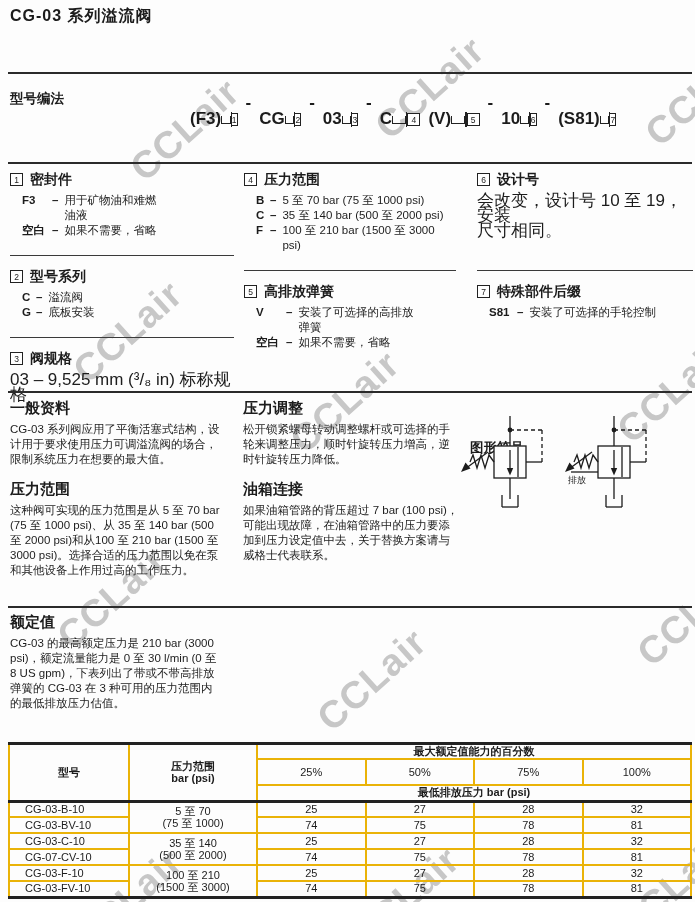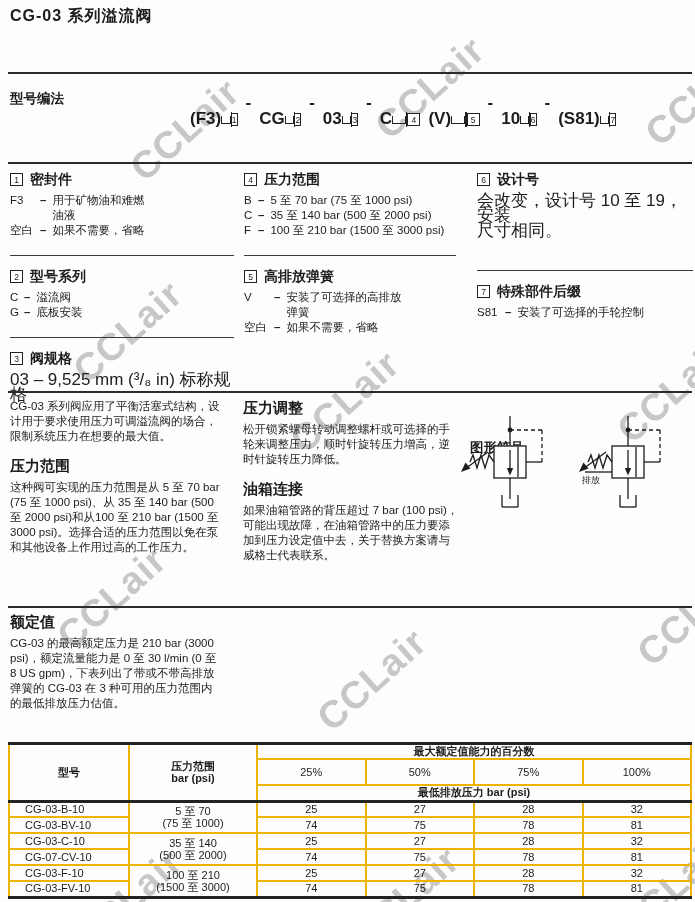--- a/index.html
+++ b/index.html
@@ -27,34 +27,34 @@
   .connector{width:1.4px;height:15px;background:#222;}
   .numbox{
     width:13px;height:13px;border:1px solid #222;font-size:8.5px;line-height:13px;
     text-align:center;display:inline-block;background:#fff;box-sizing:border-box;
   }
   
   .col{position:absolute;z-index:1;}
   .sec-head{display:flex;align-items:center;gap:7px;margin-bottom:7px;line-height:14px;}
   .sec-title{font-size:14px;font-weight:bold;}
   .def{display:flex;font-size:11.5px;line-height:15px;}
-  .def .term{flex:0 0 30px;font-weight:normal;white-space:nowrap;}
+  .def .term{flex:0 0 30px;font-weight:bold;white-space:nowrap;margin-left:12px;}
   .def .term.n14{flex-basis:14px;}
   .def .term.n28{flex-basis:28px;}
   .def .dash{margin-right:6px;font-weight:bold;}
   .def .desc{white-space:pre-line;}
   .sec-body{font-size:17px;line-height:15px;white-space:pre-line;}
   .sec-div{border-top:1px solid #3a3a3a;margin:17px 0 13px 0;}
   .sec-div.dv3{margin-top:32px;}
   
   .h2{font-size:15px;font-weight:bold;line-height:18px;margin-bottom:5px;}
   .h3{font-size:13.5px;font-weight:bold;line-height:16px;margin-top:44px;}
   .para{font-size:11.5px;line-height:15px;white-space:pre-line;}
   .mt{margin-top:13px;}
-  .sym-row{position:absolute;left:458px;top:410px;display:flex;gap:18px;z-index:1;}
+  .sym-row{position:absolute;left:458px;top:410px;display:flex;gap:4px;z-index:1;}
   .sym-head{position:absolute;left:470px;top:396px;z-index:1;}
   
   .tbl-wrap{position:absolute;left:8px;top:742px;z-index:1;}
   table{border-collapse:collapse;table-layout:fixed;width:682px;background:transparent;}
   th,td{border:2px solid #eab308;padding:0 2px;text-align:center;font-size:11px;line-height:13px;box-sizing:border-box;}
   table{border:2px solid #222;border-top-width:3px;border-bottom-width:3px;}
   thead th{font-weight:bold;}
   thead tr.pct-row th{font-weight:normal;height:26px;}
   thead tr.span-row th{height:13px;}
   thead tr.sub-row th{height:16px;border-bottom:3px solid #222;}
@@ -245,20 +245,21 @@
         <span class="term n28">S81</span>
         <span class="dash">–</span>
         <span class="desc">安装了可选择的手轮控制</span>
       </div>
     </div>
   </div>
 
   <div class="rule" style="top:391px"></div>
 
   <div class="col" style="left:10px;top:399px;width:228px">
+    <div class="h2">一般资料</div>
     <div class="para">CG-03 系列阀应用了平衡活塞式结构，设
 计用于要求使用压力可调溢流阀的场合，
 限制系统压力在想要的最大值。</div>
     <div class="h2 mt">压力范围</div>
     <div class="para">这种阀可实现的压力范围是从 5 至 70 bar
 (75 至 1000 psi)、从 35 至 140 bar (500
 至 2000 psi)和从100 至 210 bar (1500 至
 3000 psi)。选择合适的压力范围以免在泵
 和其他设备上作用过高的工作压力。</div>
   </div>

